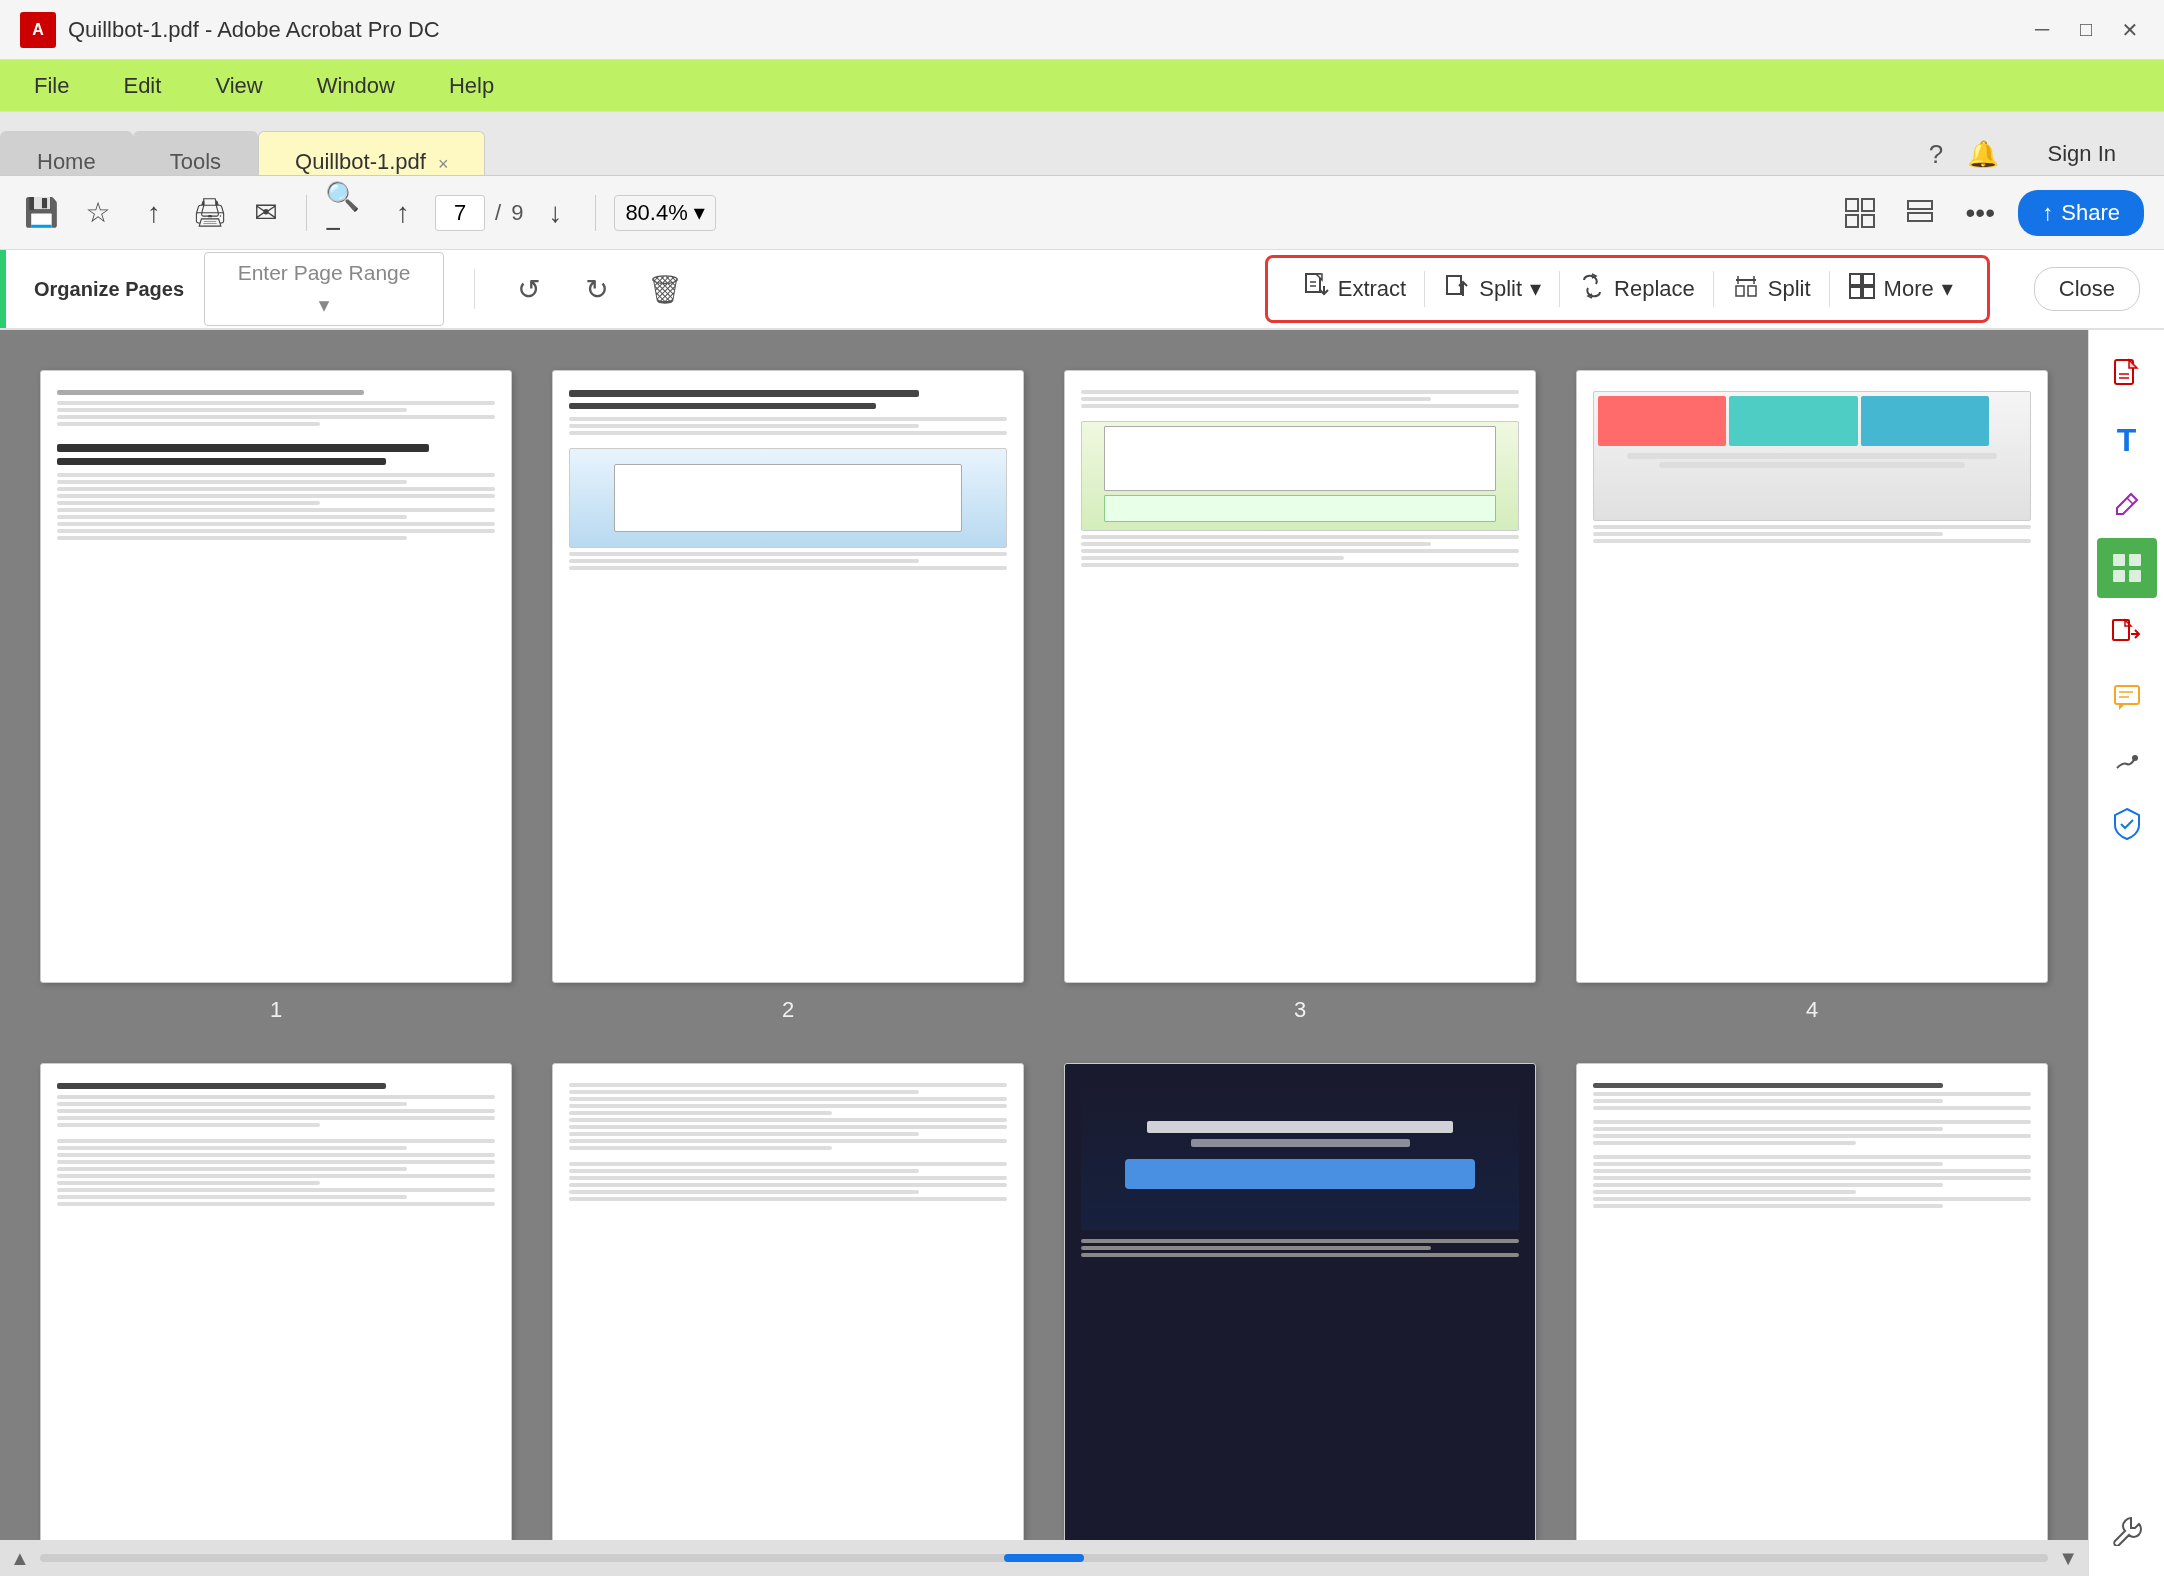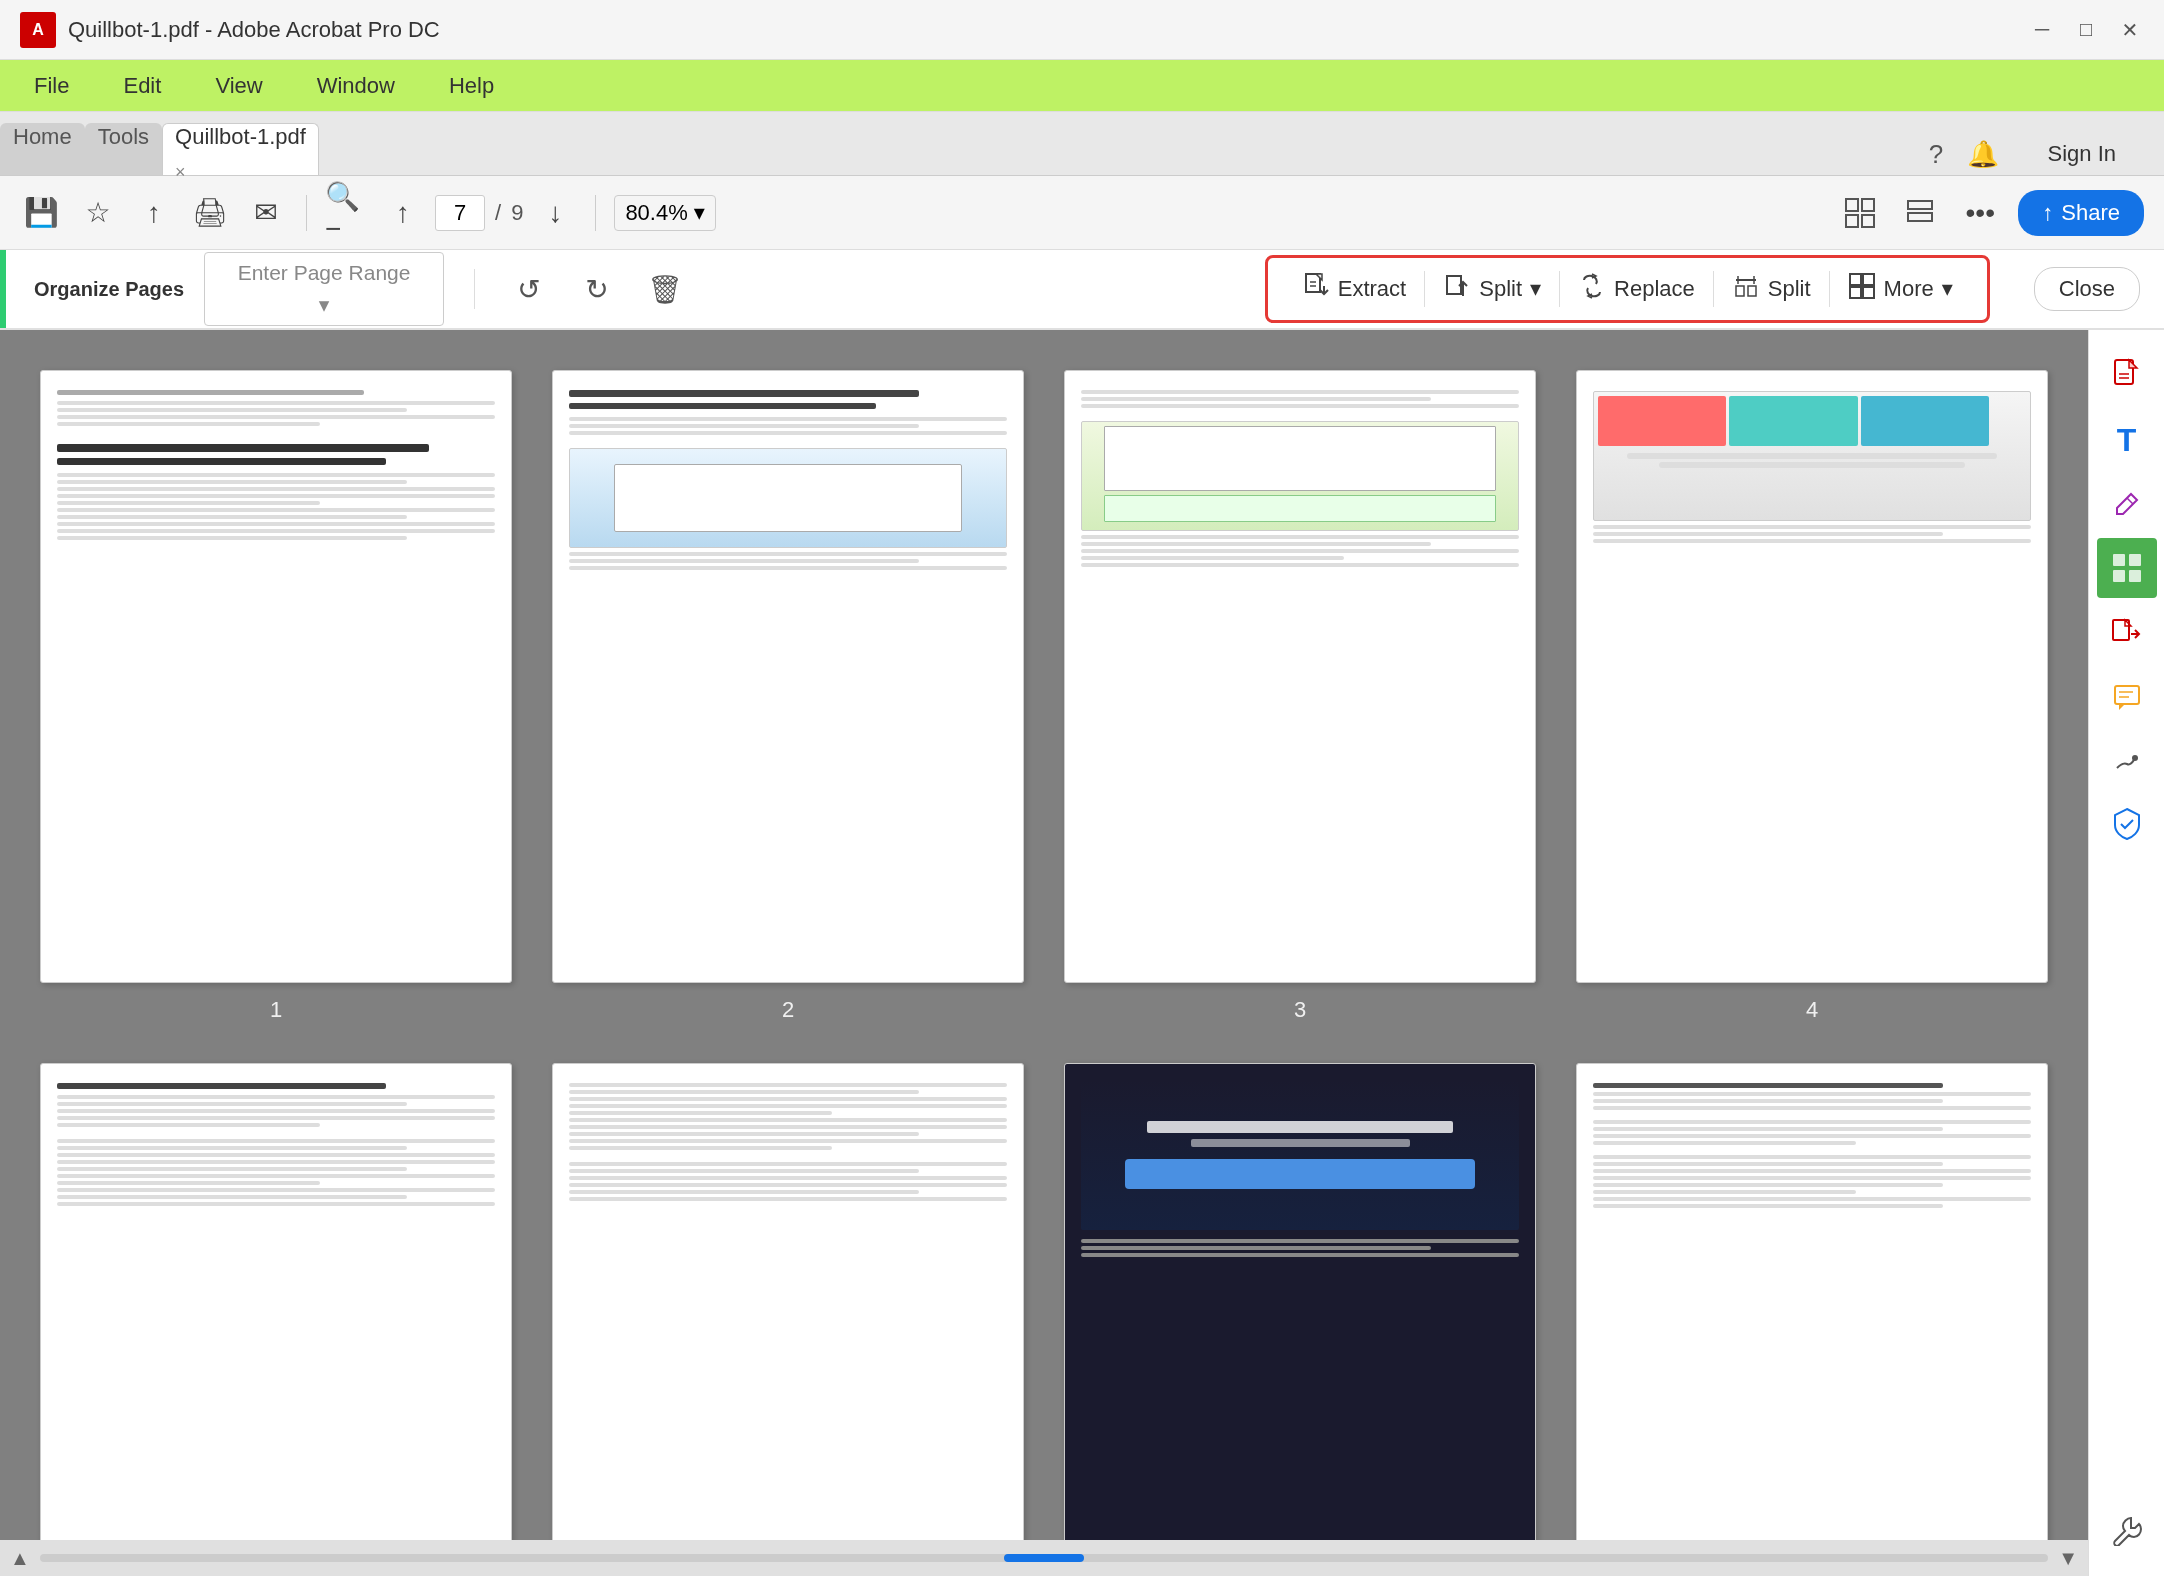--- a/index.html
+++ b/index.html
@@ -44,33 +44,33 @@
       background: #e8e8e8;
       height: 64px;
       display: flex;
       align-items: flex-end;
       padding: 0 0 0 0;
       border-bottom: 1px solid #ccc;
       justify-content: space-between;
     }
     .tab-bar-left { display: flex; align-items: flex-end; }
     .tab {
-      height: 52px;
-      padding: 0 12px;
-      display: flex;
-      align-items: flex-start;
+      height: 44px;
+      padding: 0 36px;
+      display: flex;
+      align-items: flex-end;
       font-size: 22px;
       cursor: pointer;
       border: 1px solid transparent;
       border-bottom: none;
       border-radius: 6px 6px 0 0;
       gap: 12px;
     }
     .tab.inactive { background: #d0d0d0; color: #555; }
-    .tab.active { background: #ffffff; color: #333; border-color: #ccc; flex-direction: column; }
+    .tab.active { background: #fef9c3; color: #333; border-color: #ccc; }
     .tab-close { font-size: 18px; color: #888; cursor: pointer; }
     .tab-bar-right { display: flex; align-items: center; gap: 24px; padding-right: 24px; }
     .tab-right-icon { font-size: 26px; color: #555; cursor: pointer; }
     .sign-in-btn {
       padding: 8px 24px;
       font-size: 22px;
       color: #333;
       cursor: pointer;
     }
 

